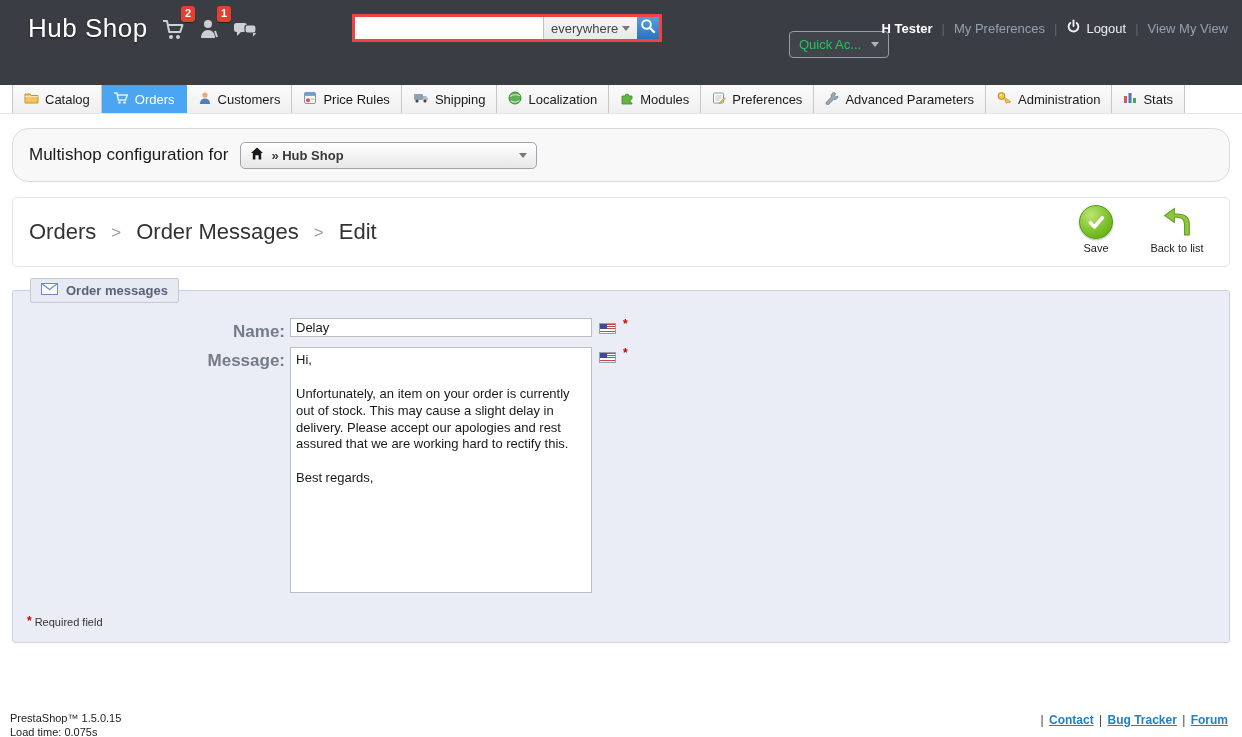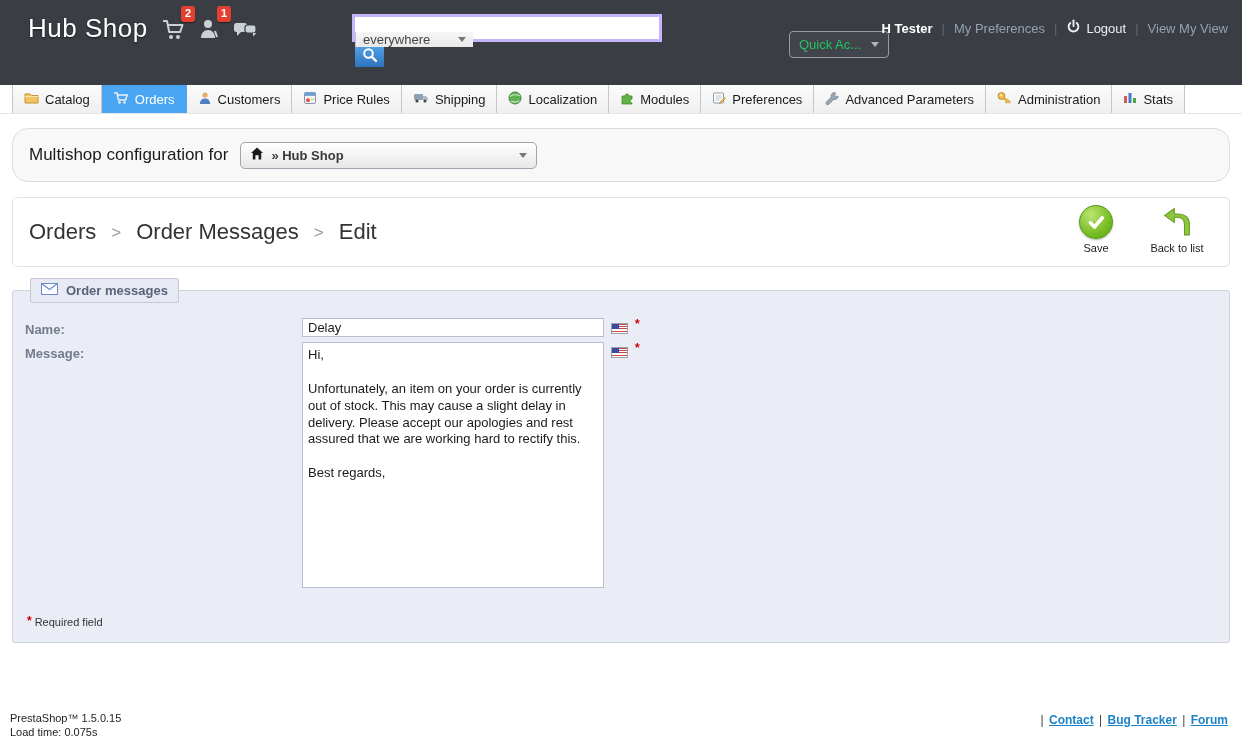--- a/index.html
+++ b/index.html
@@ -10,21 +10,21 @@
   .header { position:absolute; top:0; left:0; right:0; height:85px; background:#3A3E44; }
   .logo { position:absolute; left:28px; top:13px; font-size:26px; color:#fff;
     letter-spacing:.5px; text-shadow:0 1px 2px rgba(0,0,0,.6); cursor:pointer; }
   .notifs { position:absolute; left:160px; top:16px; display:flex; gap:8px; }
   .nicon { position:relative; width:28px; height:27px; cursor:pointer; }
   .badge { position:absolute; top:-10px; right:-7px; background:#E4402F; color:#fff;
     font-size:11px; font-weight:bold; line-height:1; padding:2px 4px 3px; border-radius:3px;
     box-shadow:0 1px 1px rgba(0,0,0,.45); }
 
   .searchbox { position:absolute; left:352px; top:14px; width:310px; height:28px;
-    border:3px solid #c4b5fd; display:flex; background:#fff;flex-direction:column; }
+    border:3px solid #ef4444; display:flex; background:#fff; }
   .search-input { flex:1; border:none; outline:none; font-size:13px; padding:0 6px;
     font-family:"Liberation Sans",sans-serif; }
   .search-scope { width:118px; background:linear-gradient(#F6F6F6,#E9E9E9);
     border-left:1px solid #C2C2C2; display:flex; align-items:center;
     justify-content:space-between; padding:0 7px; font-size:13px; color:#444; cursor:pointer; }
   .caret-down { width:0; height:0; border-left:4px solid transparent;
     border-right:4px solid transparent; border-top:5px solid #777; }
   .search-btn { width:29px; background:linear-gradient(#539FE3,#2C73BD);
     display:flex; align-items:center; justify-content:center; cursor:pointer; }
 
@@ -79,22 +79,22 @@
 
   
   .panel { position:absolute; top:290px; left:12px; right:12px; height:353px;
     background:#EAEDF6; border:1px solid #CDD2DF; border-radius:3px; }
   .legend { position:absolute; top:-13px; left:17px; background:#E7EAF3;
     border:1px solid #C3C9D8; padding:4px 10px; font-size:13px; font-weight:bold;
     color:#59627A; display:flex; align-items:center; gap:8px; border-radius:2px; }
   .frow { display:flex; align-items:flex-start; }
   .frow.first { margin-top:27px; }
   .frow.second { margin-top:5px; }
-  .flabel { width:272px; font-weight:bold; font-size:13px;
-    color:#737B8C; padding-top:4px;margin-left:12px; }
+  .flabel { width:272px; text-align:right; font-weight:bold; font-size:17px;
+    color:#737B8C; padding-top:4px; }
   .fctrl { margin-left:5px; display:flex; align-items:flex-start; gap:7px; }
   .name-input { width:302px; height:19px; border:1px solid #B9BECC; font-size:13px;
     padding:2px 5px; font-family:"Liberation Sans",sans-serif; color:#1a1a1a; }
   .msg-area { width:302px; height:246px; border:1px solid #B9BECC; font-size:13px;
     padding:4px 5px; resize:none; font-family:"Liberation Sans",sans-serif;
     line-height:1.3; color:#1a1a1a; }
   .us-flag { width:17px; height:11px; border:1px solid #98A0AA; position:relative;
     margin-top:5px; cursor:pointer;
     background:repeating-linear-gradient(180deg,#C94747 0,#C94747 1px,#FFF 1px,#FFF 2.2px); }
   .us-flag::before { content:""; position:absolute; left:0; top:0; width:7px;

